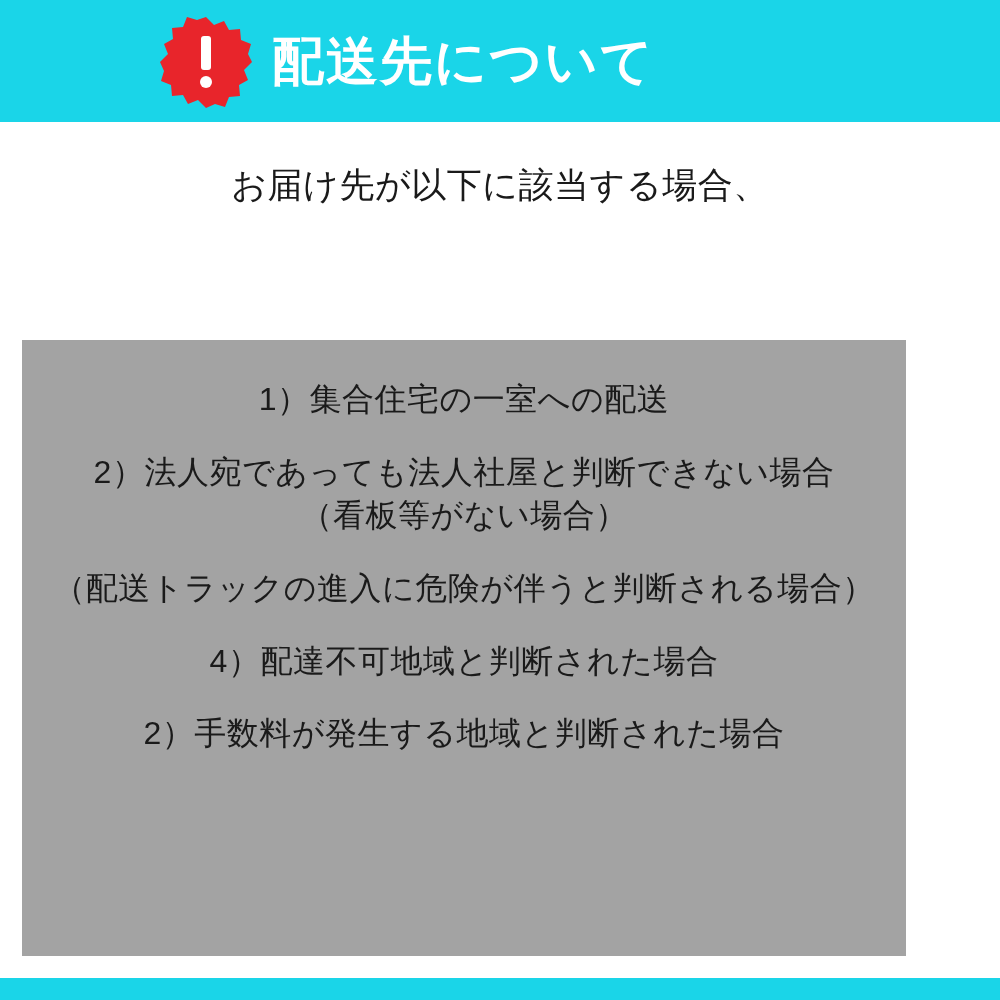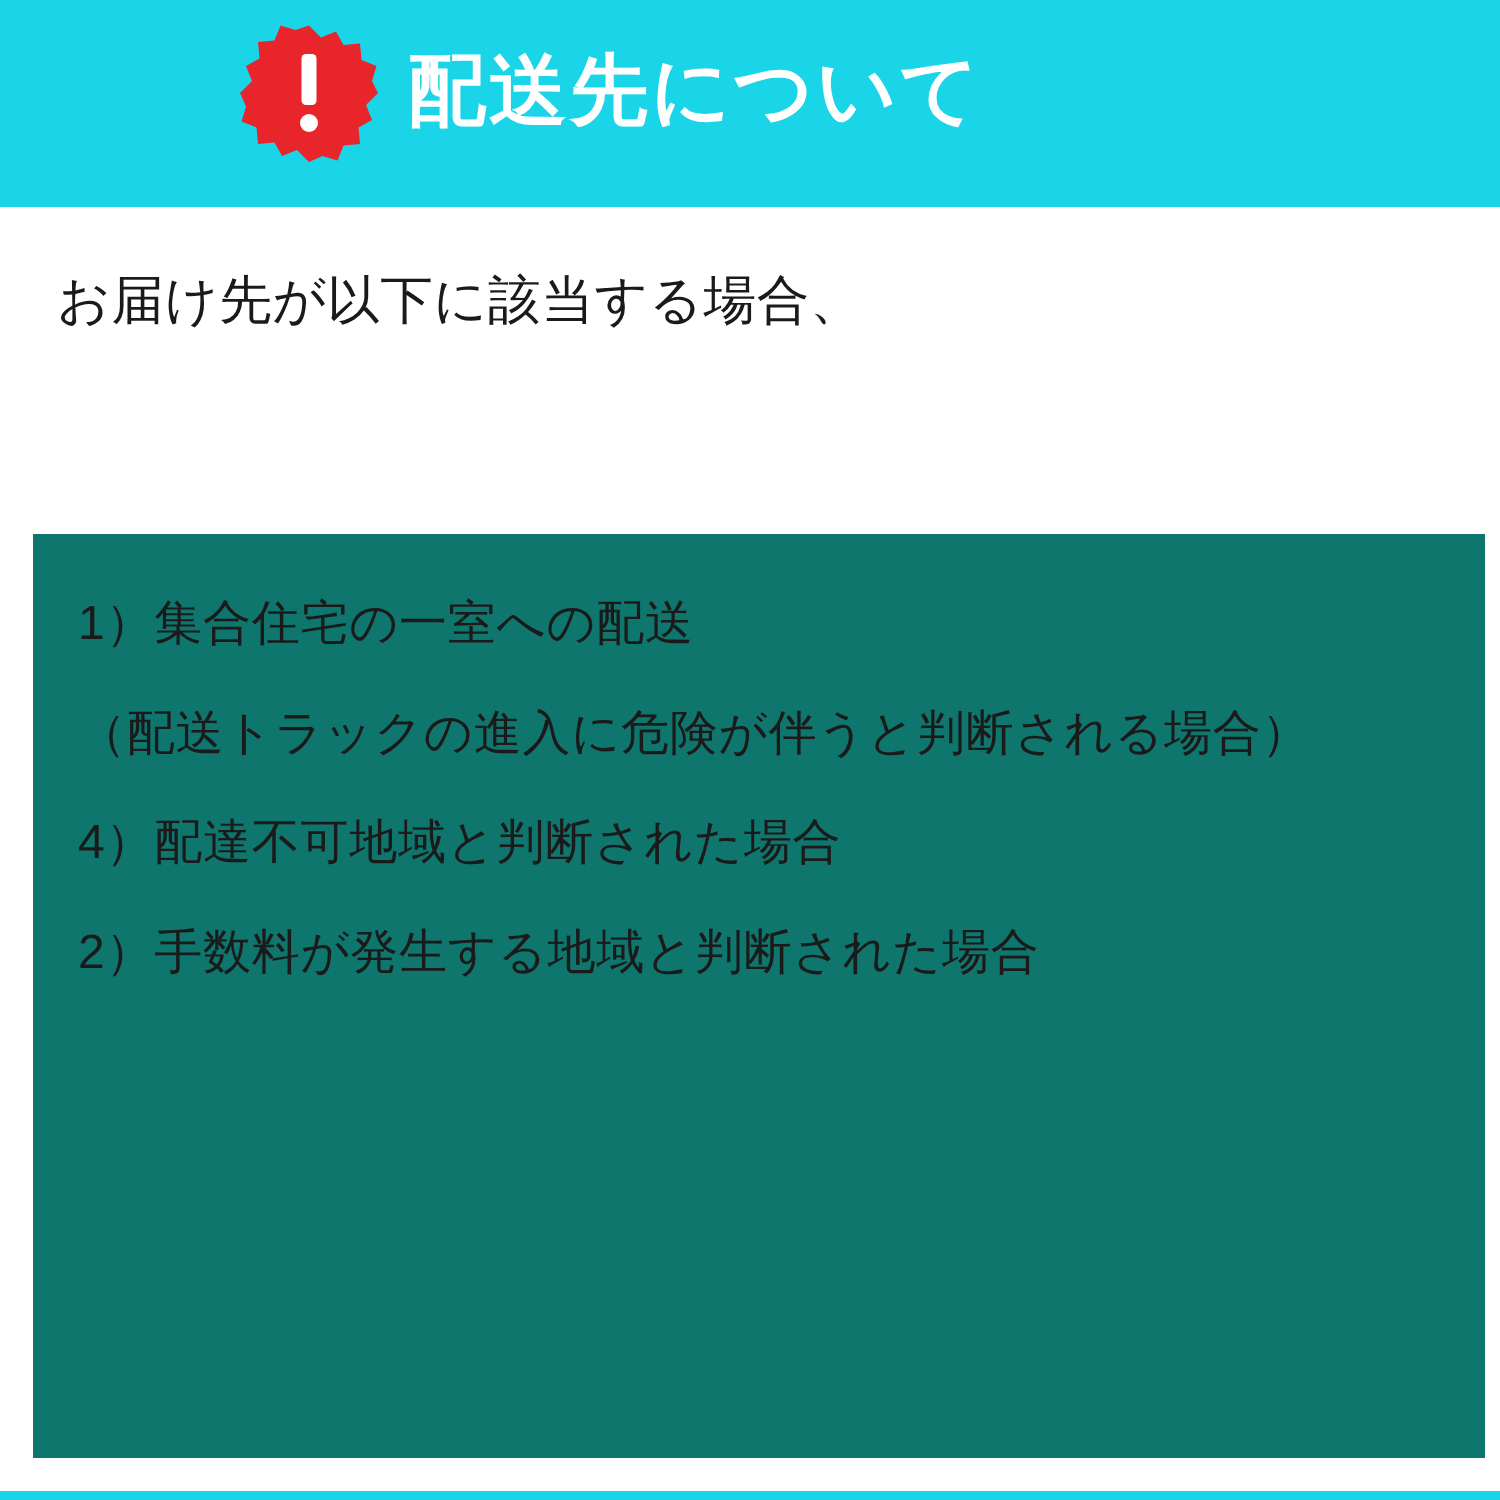--- a/index.html
+++ b/index.html
@@ -12,20 +12,21 @@
     background: #1ad5e8;
     font-family: "Liberation Sans", sans-serif;
     overflow: hidden;
   }
   .page {
     position: relative;
     width: 1000px;
     height: 1000px;
     background: #1ad5e8;
     box-sizing: border-box;
+    text-align: center;
   }
   
   .header {
     position: absolute;
     top: 0;
     left: 0;
     width: 1000px;
     height: 122px;
     display: flex;
     align-items: center;
@@ -52,21 +53,20 @@
     white-space: nowrap;
   }
   
   .card {
     position: absolute;
     left: 0;
     top: 122px;
     width: 1000px;
     height: 856px;
     background: #ffffff;
-    margin-top: 16px;
   }
   .intro {
     padding: 38px 38px 0 38px;
   }
   .intro-line {
     font-size: 35px;
     color: #1a1a1a;
     line-height: 1.42;
     letter-spacing: 0.5px;
     white-space: nowrap;
@@ -76,23 +76,23 @@
     font-size: 26px;
     color: #1a1a1a;
     letter-spacing: 0px;
     white-space: nowrap;
   }
   
   .list-panel {
     position: absolute;
     left: 22px;
     top: 218px;
-    width: 968px;
+    width: 884px;
     height: 620px;
-    background: #0f766e;
+    background: #a3a3a3;
     box-sizing: border-box;
     padding: 38px 30px 20px 30px;
   }
   .list-item {
     margin-bottom: 30px;
   }
   .list-item:last-child {
     margin-bottom: 0;
   }
   .item-line {
@@ -132,20 +132,24 @@
     <div class="intro">
       <div class="intro-line">お届け先が以下に該当する場合、</div>
     </div>
 
     <div class="list-panel">
 
       <div class="list-item">
         <div class="item-line">1）集合住宅の一室への配送</div>
       </div>
 
+      <div class="list-item">
+        <div class="item-line">2）法人宛であっても法人社屋と判断できない場合</div>
+        <div class="item-line">（看板等がない場合）</div>
+      </div>
 
       <div class="list-item">
         <div class="item-line">（配送トラックの進入に危険が伴うと判断される場合）</div>
       </div>
 
       <div class="list-item">
         <div class="item-line">4）配達不可地域と判断された場合</div>
       </div>
 
       <div class="list-item">

